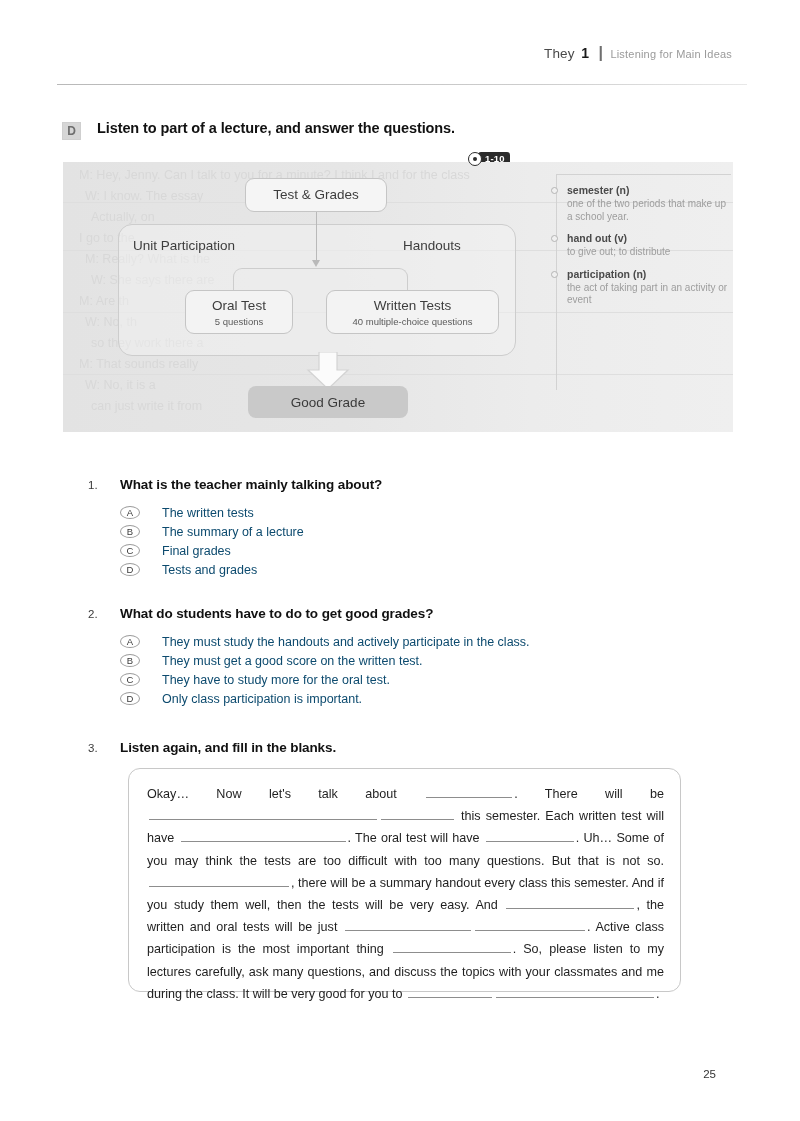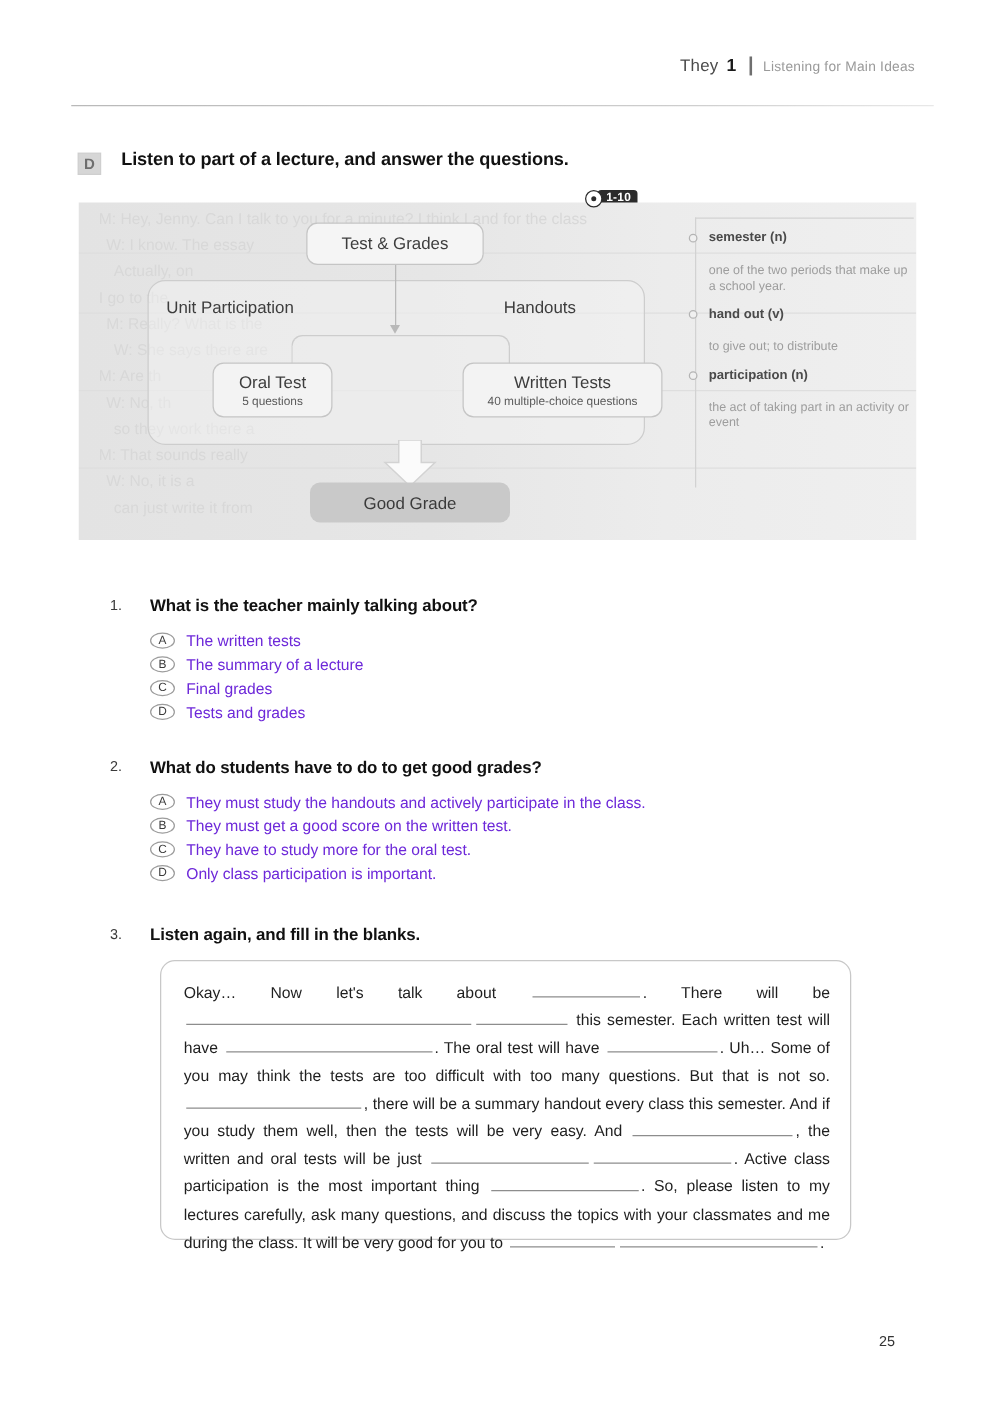--- a/index.html
+++ b/index.html
@@ -180,26 +180,26 @@
   #bracket {
     position: absolute;
     left: 170px; top: 106px;
     width: 175px; height: 34px;
     border: 1.3px solid #cdcdcd;
     border-bottom: none;
     border-radius: 9px 9px 0 0;
     box-sizing: border-box;
   }
   #box-oral {
-    left: 107px; top: 128px;
-    width: 96px; height: 44px;
+    left: 122px; top: 128px;
+    width: 108px; height: 44px;
   }
   #box-written {
     left: 263px; top: 128px;
-    width: 160px; height: 44px; margin-left: 44px;
+    width: 173px; height: 44px;
   }
   .dg-box .main {
     font-size: 13.5px;
     line-height: 16px;
   }
   .dg-box .sub {
     font-size: 9.5px;
     color: #5a5a5a;
     margin-top: 2px;
     line-height: 11px;
@@ -269,21 +269,21 @@
   .vocab-word {
     font-size: 10.5px;
     font-weight: bold;
     color: #4a4a4a;
     line-height: 13px;
   }
   .vocab-def {
     font-size: 10px;
     color: #9d9d9d;
     line-height: 12.5px;
-    margin-top: 14px;
+    margin-top: 1px;
   }
 
   
   .question-block { position: absolute; left: 88px; width: 660px; }
   .q-head { position: relative; height: 20px; }
   .q-num {
     position: absolute; left: 0; top: 2px;
     font-size: 11.5px; color: #3a3a3a;
   }
   .q-text {
@@ -303,23 +303,23 @@
     border-radius: 50%;
     font-size: 9.5px;
     color: #3a3a3a;
     display: flex;
     align-items: center;
     justify-content: center;
     box-sizing: border-box;
     flex: 0 0 auto;
   }
   .opt-text {
-    margin-left: 9px;
+    margin-left: 22px;
     font-size: 12.5px;
-    color: #6d28d9;
+    color: #0c4a6e;
   }
 
   
   #q3 { top: 740px; }
   #transcript-box {
     position: absolute;
     left: 128px; top: 768px;
     width: 553px; height: 224px;
     border: 1.3px solid #c8c8c8;
     border-radius: 12px;

